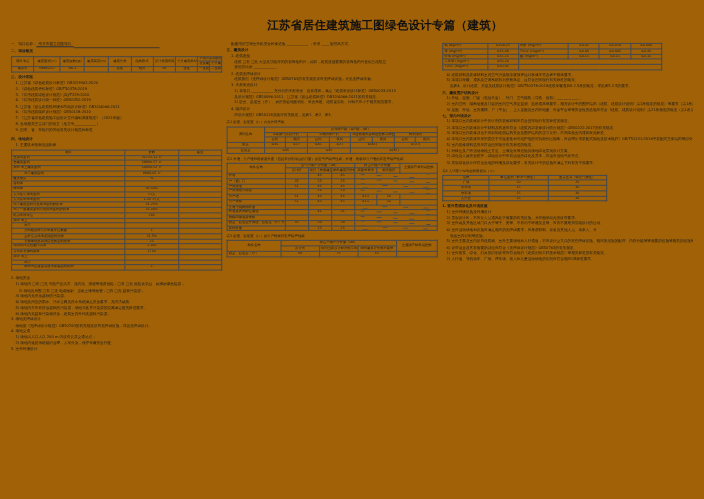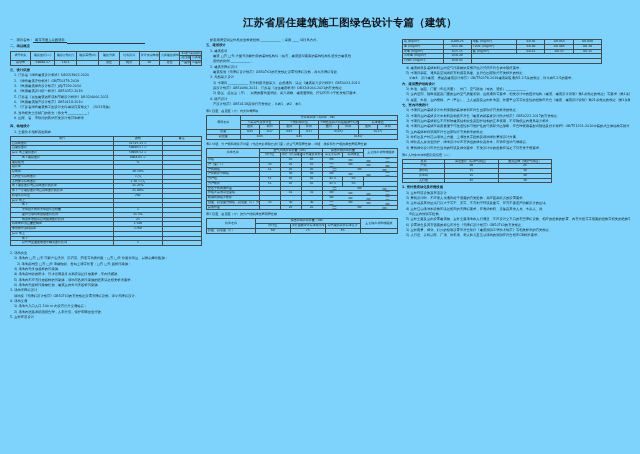--- a/index.html
+++ b/index.html
@@ -1,17 +1,17 @@
 <!DOCTYPE html>
 <html><head>
 <meta charset="utf-8">
 <style>
   html,body{margin:0;padding:0;background:#8a8a8a;}
   body{font-family:"DejaVu Sans","Liberation Sans",sans-serif;}
-  .page{position:relative;width:640px;height:454px;background:#7dd3fc;overflow:hidden;}
+  .page{position:relative;width:640px;height:454px;background:#a16207;overflow:hidden;}
   .title{position:absolute;left:215px;top:16px;width:270px;text-align:center;
          font-size:10.5px;font-weight:bold;color:#111;letter-spacing:.2px;}
   .col{position:absolute;top:38px;font-size:3.3px;line-height:1.62;color:#1a1a1a;}
   .col1{left:10px;width:192px;}
   .col2{left:206px;width:192px;}
   .col3{left:402px;width:228px;}
   .h{font-weight:bold;margin:1.5px 0 .6px 0;}
   .ln{margin:0;white-space:nowrap;overflow:hidden;}
   .ind{padding-left:4px;}
   .ind2{padding-left:7px;}

